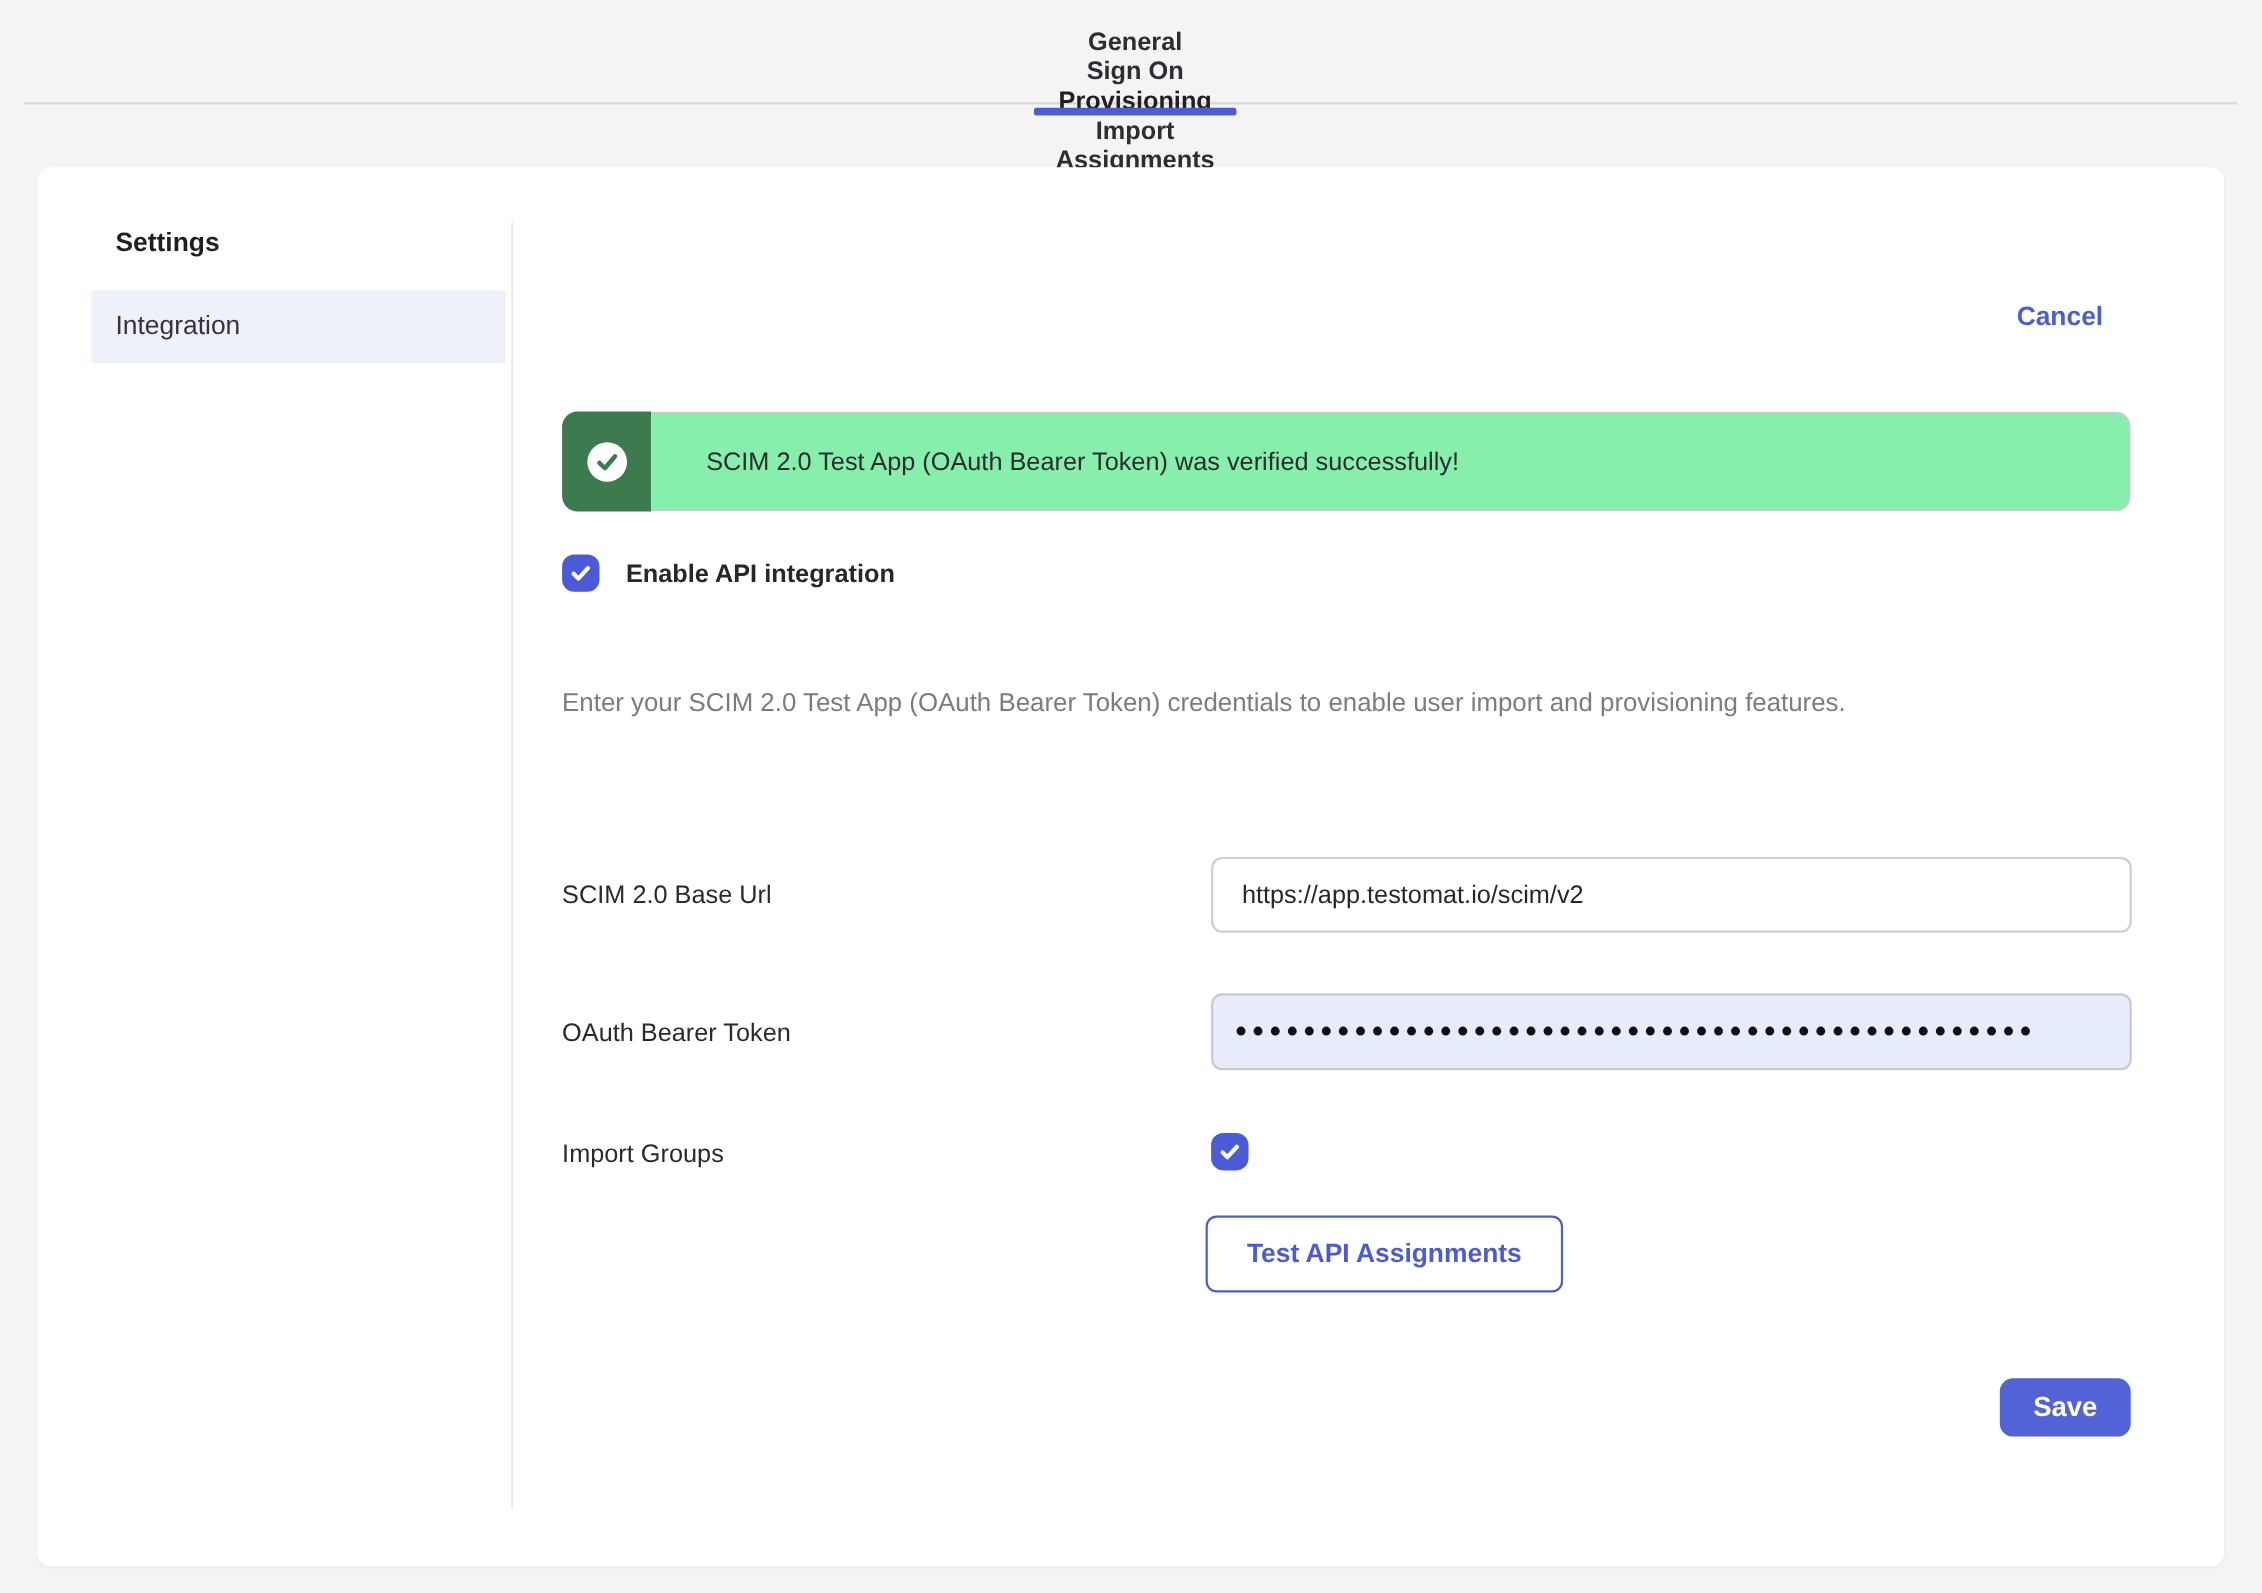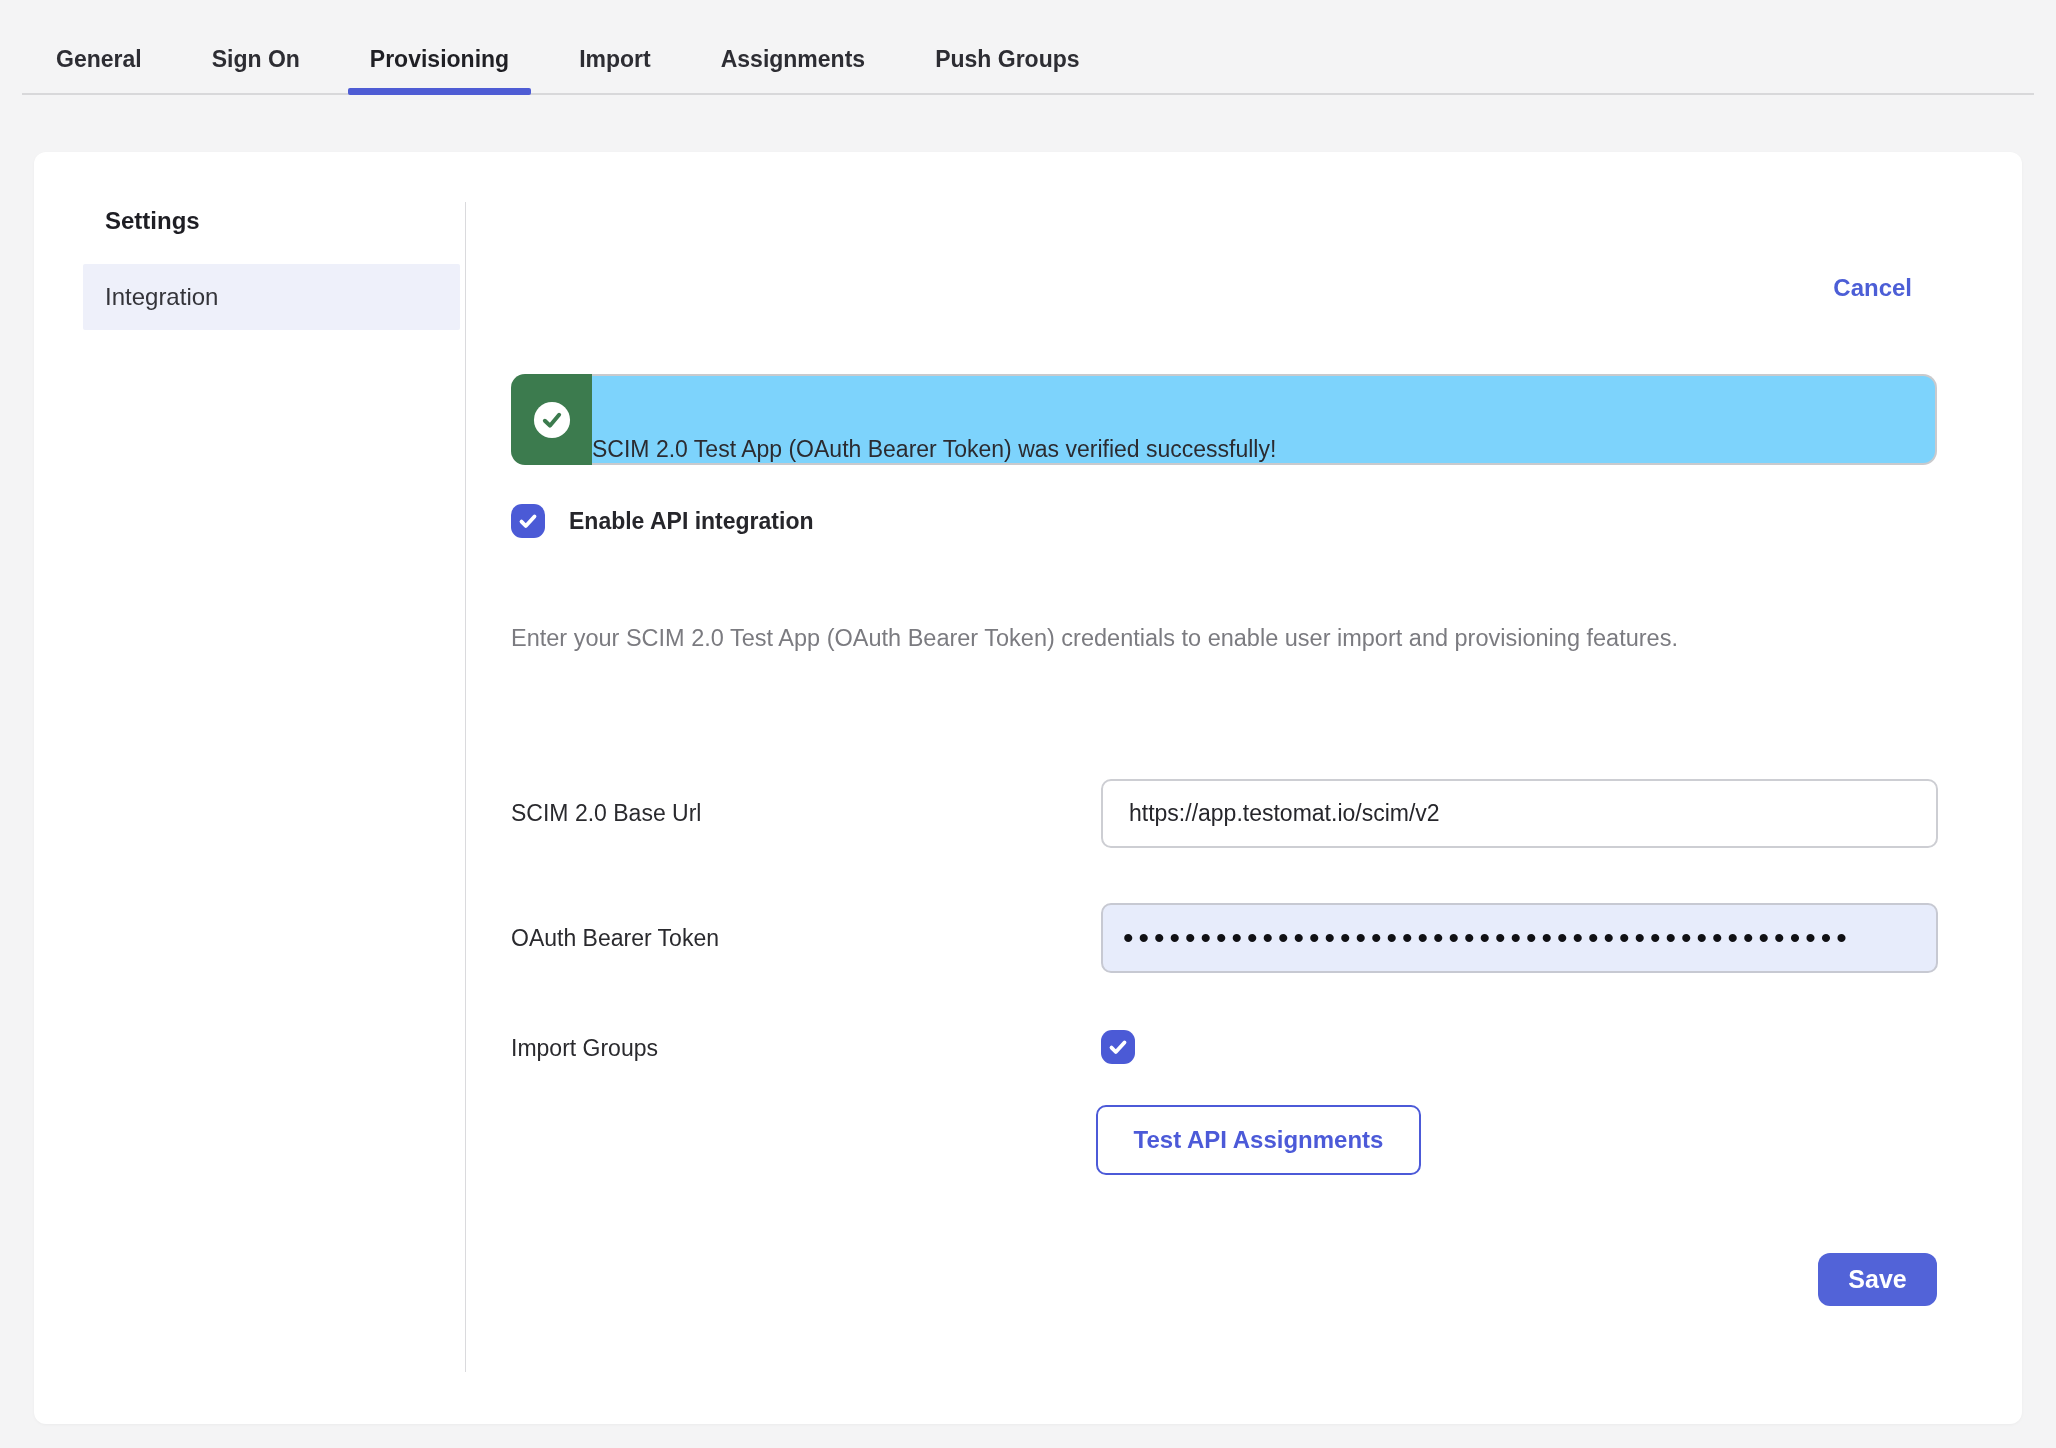--- a/index.html
+++ b/index.html
@@ -10,20 +10,21 @@
     color: #26262b;
     overflow: hidden;
     position: relative;
   }
 
   
   .tabbar {
     position: absolute; top: 0; left: 0; width: 2056px; height: 95px;
     display: flex; align-items: center;
     padding: 24px 0 0 34px;
+    flex-direction: column;
   }
   .tabbar-underline-track {
     position: absolute; left: 22px; right: 22px; bottom: 0;
     height: 2px; background: #d8d8da;
   }
   .tab {
     position: relative;
     padding: 0 22px;
     height: 71px;
     display: flex; align-items: center;
@@ -82,24 +83,25 @@
   }
   .banner-icon-block {
     width: 81px; height: 91px;
     background: #3c7b4e;
     border-radius: 14px 0 0 14px;
     display: flex; align-items: center; justify-content: center;
     flex: none;
   }
   .banner-body {
     flex: 1;
-    background: #7dd3fc;
+    background: #86efac;
     border: 2px solid #c9cacd; border-left: none;
     border-radius: 0 14px 14px 0;
-    display: flex; align-items: flex-end;
+    display: flex; align-items: center;
+    padding-left: 50px;
     font-size: 23px; color: #2b2b30;
   }
 
   .checkbox {
     width: 34px; height: 34px;
     border-radius: 11px;
     background: #4b5ad6;
     display: flex; align-items: center; justify-content: center;
     cursor: pointer;
     flex: none;

